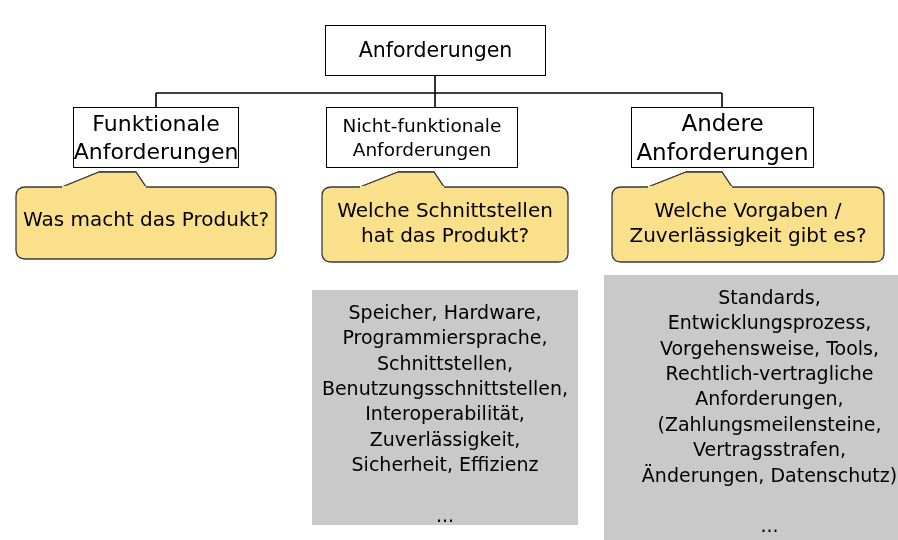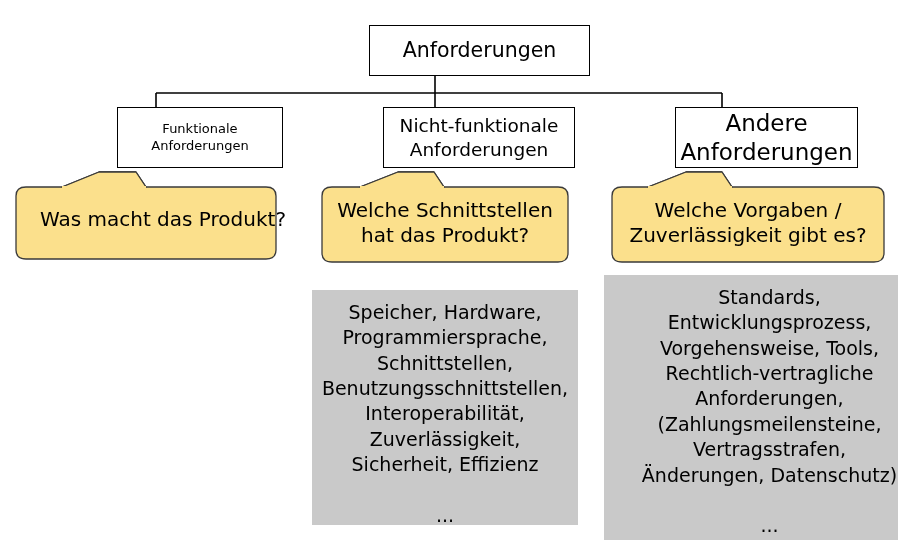--- a/index.html
+++ b/index.html
@@ -32,38 +32,37 @@
     position: absolute;
     box-sizing: border-box;
     border: 1.6px solid #000000;
     background: #ffffff;
     display: flex;
     align-items: center;
     justify-content: center;
     text-align: center;
     line-height: 1.26;
     white-space: pre-line;
-    margin-left: 44px;
   }
   #node-root {
     left: 325px;
     top: 25px;
     width: 221px;
     height: 51px;
     font-size: 20.5px;
   }
   #node-functional {
     left: 73px;
     top: 107px;
     width: 166px;
     height: 61px;
-    font-size: 13px;
+    font-size: 22px;
   }
   #node-nonfunctional {
-    left: 339px;
+    left: 326px;
     top: 107px;
     width: 192px;
     height: 61px;
     font-size: 18.5px;
   }
   #node-other {
     left: 631px;
     top: 107px;
     width: 183px;
     height: 61px;
@@ -89,21 +88,20 @@
     pointer-events: none;
   }
   #callout-functional {
     left: 6px;
     top: 170px;
     width: 280px;
     height: 92px;
   }
   #callout-functional .callout-text {
     top: 37px;
-    text-align: right;
   }
   #callout-nonfunctional {
     left: 312px;
     top: 170px;
     width: 266px;
     height: 95px;
   }
   #callout-nonfunctional .callout-text {
     top: 28px;
   }

